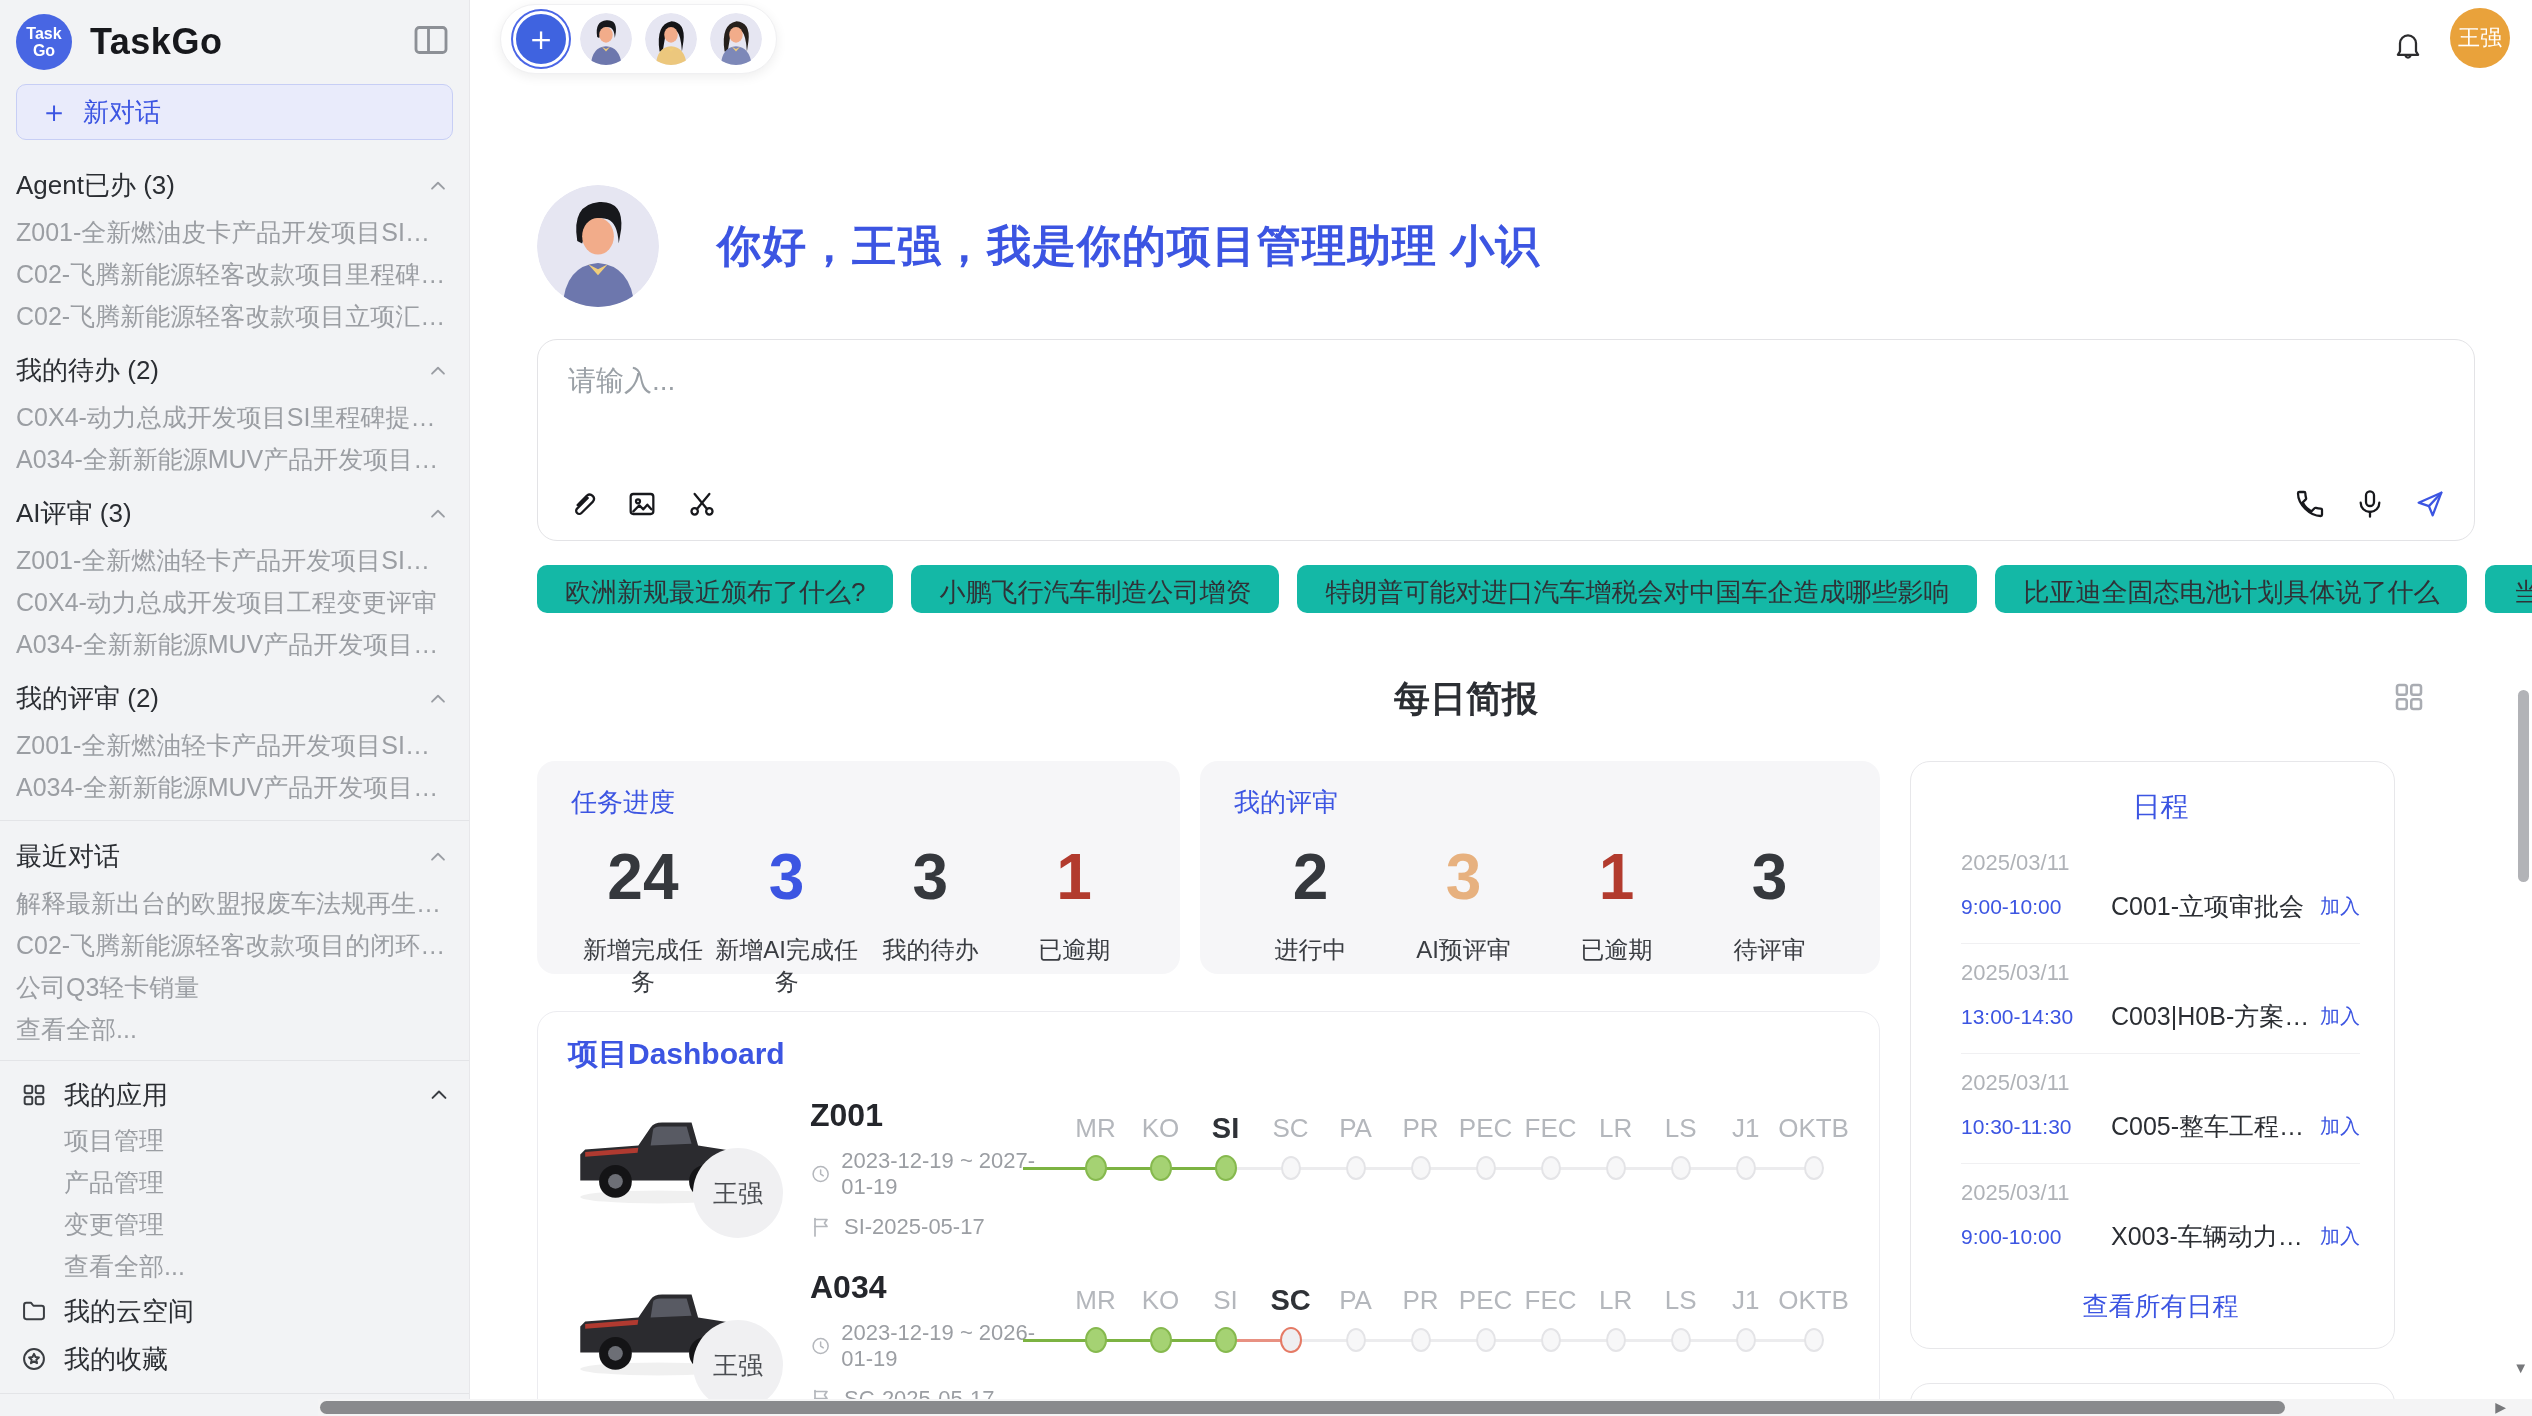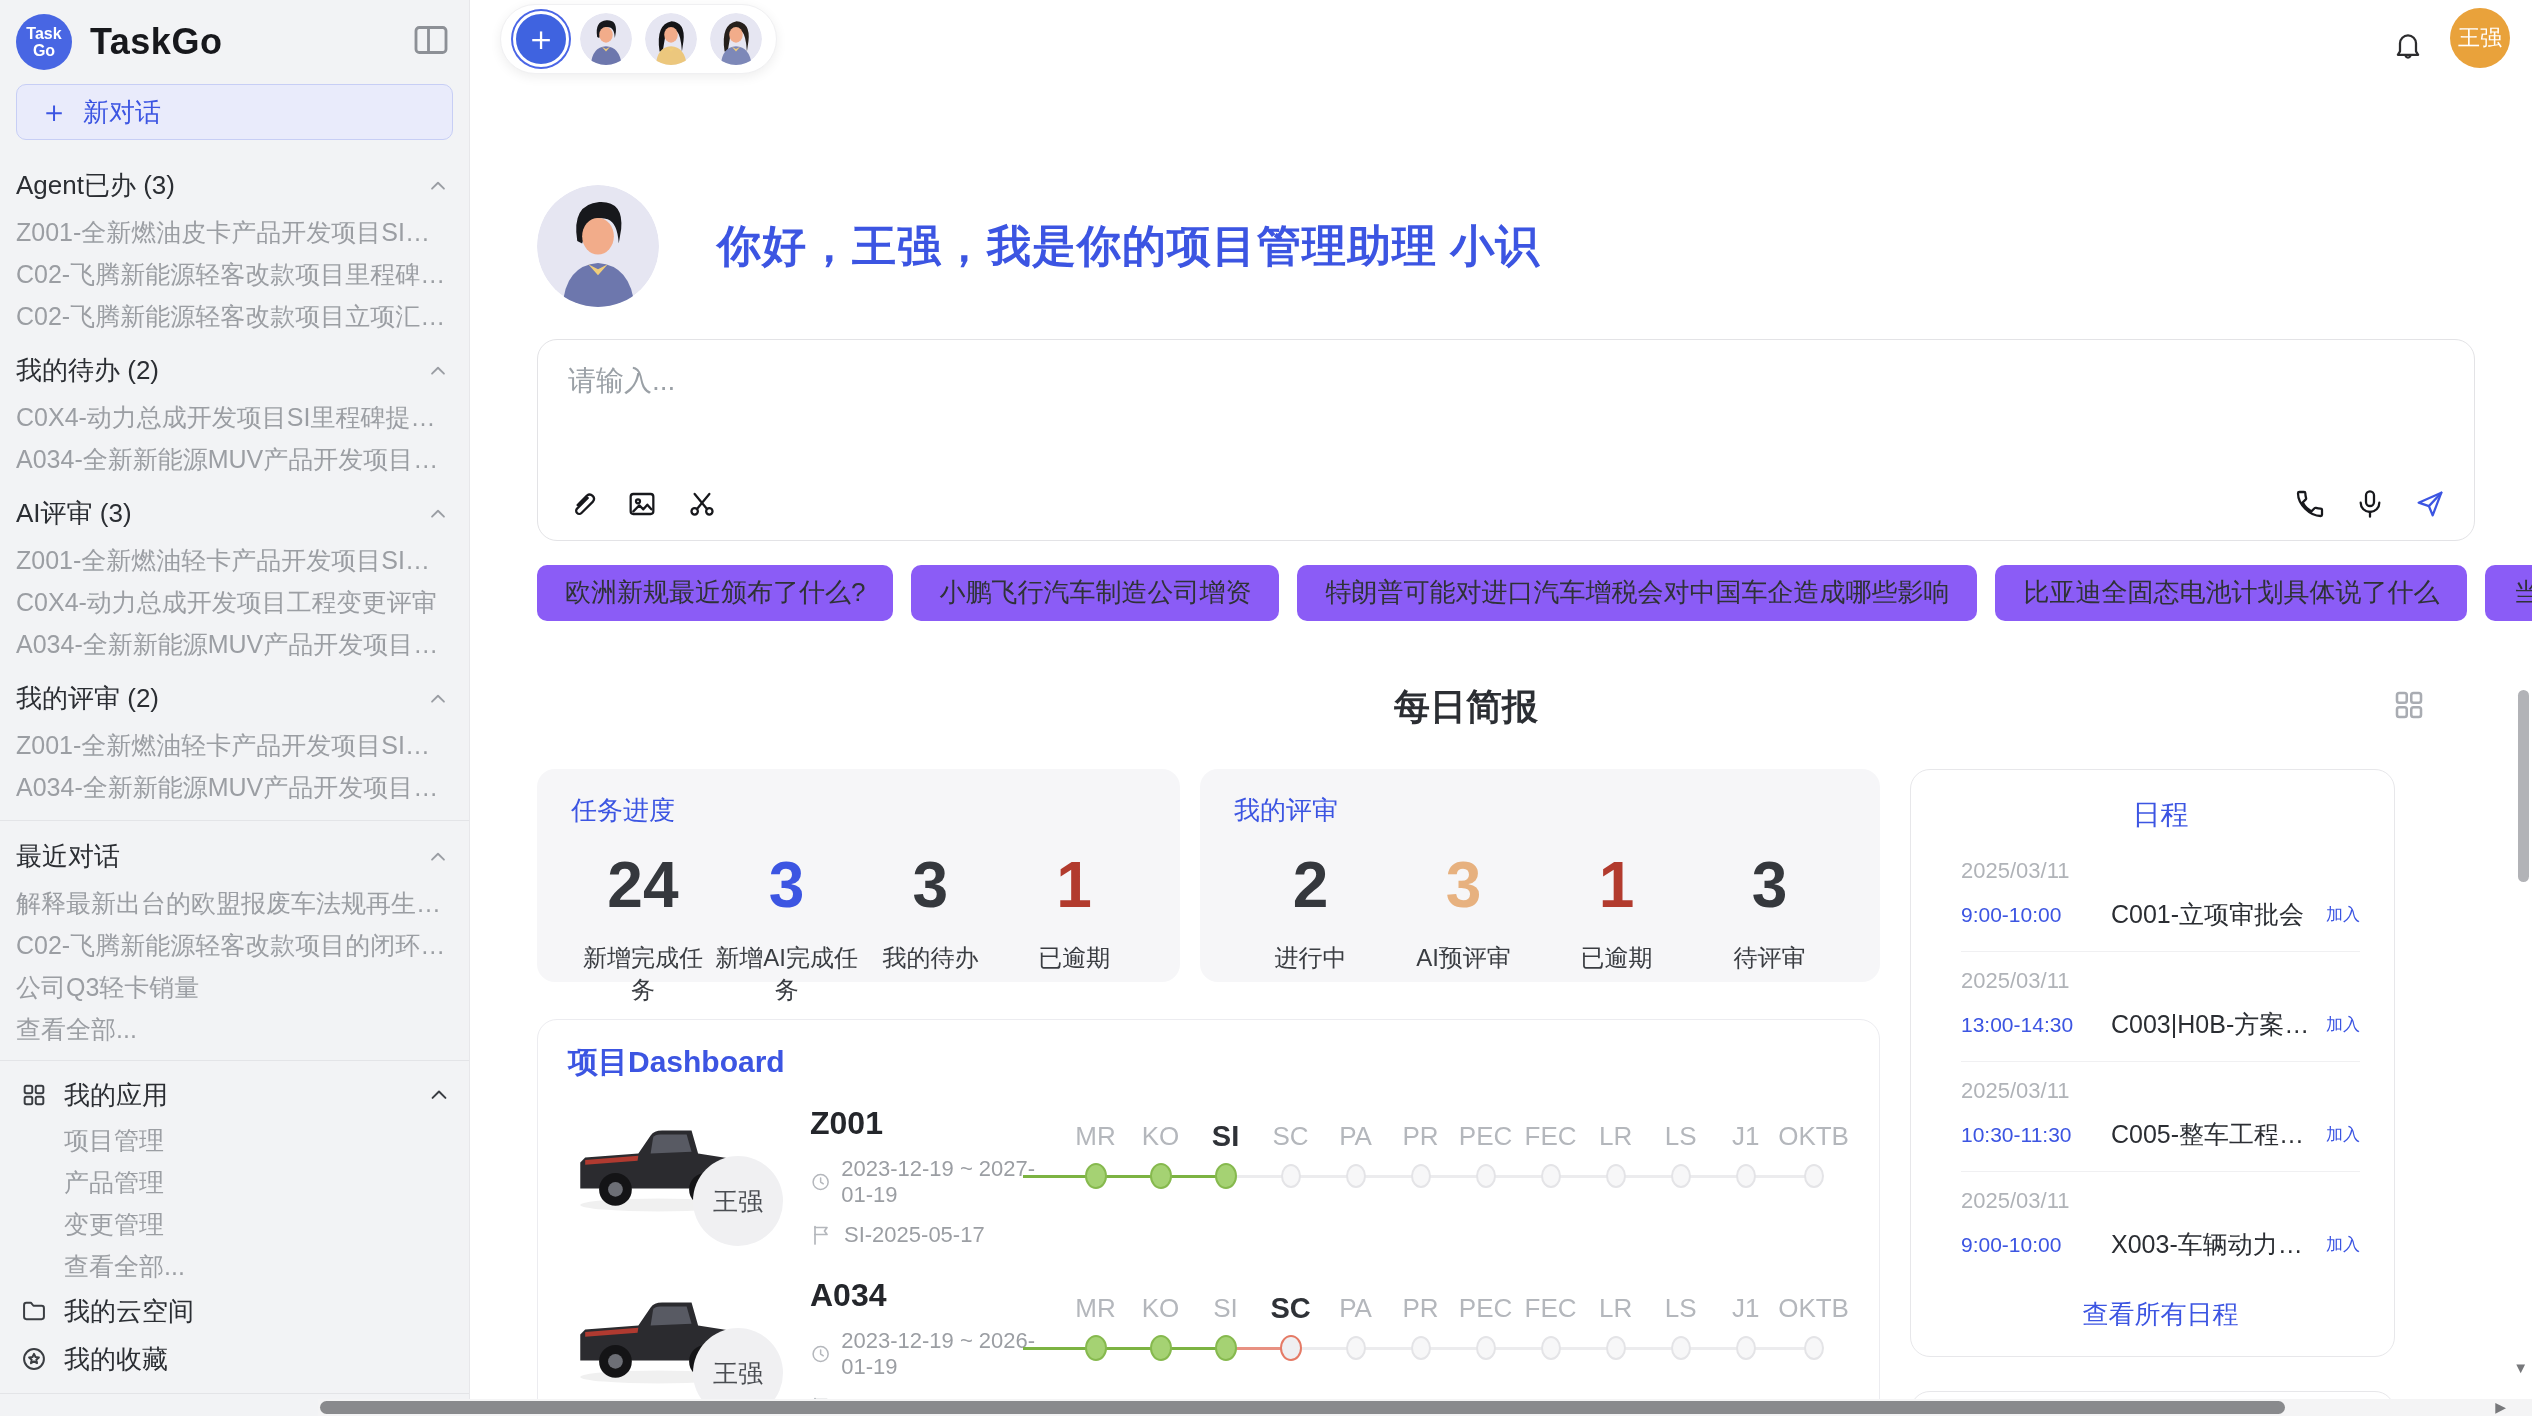--- a/index.html
+++ b/index.html
@@ -56,21 +56,21 @@
   .input-box { margin-top:32px; border:1.5px solid #e3e3e6; border-radius:20px; height:202px; position:relative; background:#fff; }
   .input-box textarea { position:absolute; top:22px; left:30px; right:30px; height:66px; border:none; outline:none; resize:none;
      font-size:28px; color:#2b2e33; font-family:inherit; background:transparent; }
   .input-box textarea::placeholder { color:#9aa0a6; }
   .input-icons-left { position:absolute; left:28px; bottom:20px; display:flex; gap:28px; }
   .input-icons-right { position:absolute; right:28px; bottom:20px; display:flex; gap:28px; }
   .tool-icon { width:32px; height:32px; color:#17181c; cursor:pointer; background:none; border:none; padding:0; }
   .tool-icon.blue { color:#3c55e2; }
 
   .chips-row { display:flex; gap:18px; margin-top:24px; }
-  .chip { background:#8b5cf6; border-radius:10px; height:56px; line-height:54px; padding:0 28px; font-size:26px; color:#2f3237;
+  .chip { background:#14b8a6; border-radius:10px; height:48px; line-height:54px; padding:0 28px; font-size:26px; color:#2f3237;
      white-space:nowrap; cursor:pointer; }
 
   .brief-head { position:relative; margin-top:62px; height:50px; }
   .brief-title { position:absolute; left:0; right:80px; text-align:center; font-size:36px; font-weight:700; color:#2b2e33; }
   .brief-grid { position:absolute; right:48px; top:4px; width:36px; height:36px; color:#a9acb2; cursor:pointer; background:none; border:none; }
 
   .cols { display:flex; margin-top:36px; }
   .col-left { width:1343px; flex-shrink:0; }
   .col-right { width:485px; margin-left:30px; flex-shrink:0; }
 
@@ -113,21 +113,21 @@
   .partial-avatar { width:90px; height:90px; border-radius:50%; background:#f0f0f2; margin:16px 0 0 150px; }
 
   .sched-card { border:1.5px solid #e7e7ea; border-radius:20px; padding:26px 34px 18px 50px; background:#fff; }
   .sched-title { text-align:center; font-size:28px; color:#3c55e2; margin-bottom:8px; }
   .event { padding:16px 0 20px 0; border-bottom:1px solid #f0f0f2; }
   .event:last-of-type { border-bottom:none; }
   .event-date { font-size:22px; color:#b0b3b8; }
   .event-row { display:flex; align-items:center; margin-top:14px; }
   .event-time { width:150px; font-size:21px; color:#3c55e2; flex-shrink:0; }
   .event-name { flex:1; font-size:25px; color:#2b2e33; white-space:nowrap; overflow:hidden; text-overflow:ellipsis; padding-right:10px; }
-  .event-join { font-size:17px; color:#3c55e2; cursor:pointer; flex-shrink:0; }
+  .event-join { font-size:20px; color:#3c55e2; cursor:pointer; flex-shrink:0; }
   .sched-viewall { text-align:center; font-size:26px; color:#3c55e2; padding:16px 0 6px 0; cursor:pointer; }
 
   .news-card { margin-top:34px; border:1.5px solid #e7e7ea; border-radius:20px; padding:22px; background:#fff; display:flex; gap:22px; height:170px; overflow:hidden; cursor:pointer; }
   .news-img { width:152px; height:118px; border-radius:12px; overflow:hidden; flex-shrink:0; }
   .news-img svg { width:100%; height:100%; display:block; }
   .news-body { flex:1; overflow:hidden; }
   .news-title { font-size:29px; font-weight:700; color:#17181c; margin-top:4px; white-space:nowrap; overflow:hidden; }
 
   
   .hscroll { position:absolute; left:318px; right:0; bottom:0; height:17px; background:#f4f4f5; z-index:50; }

